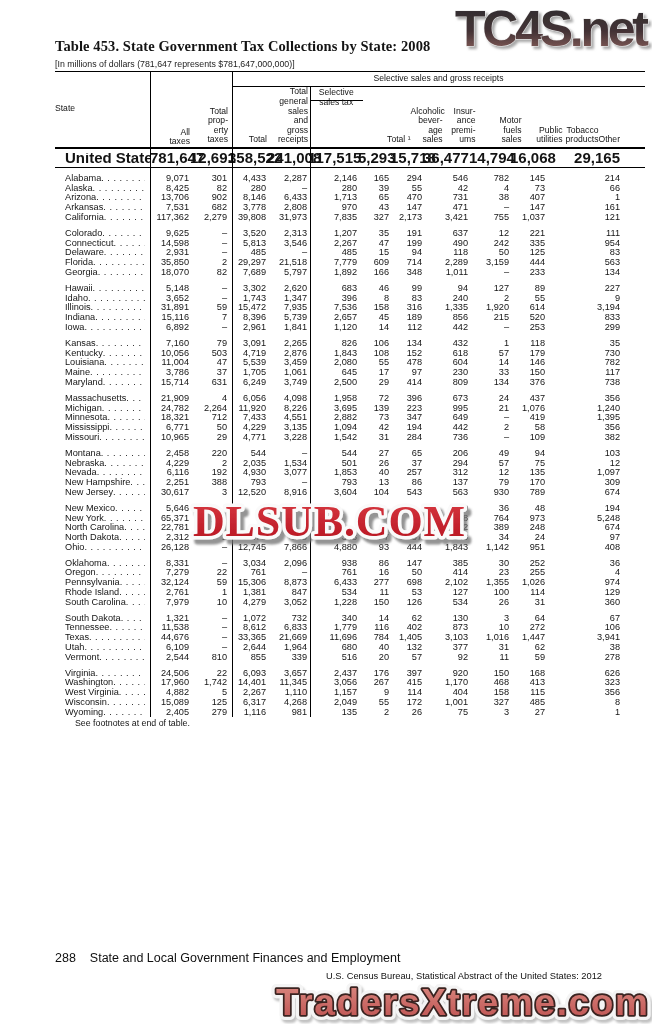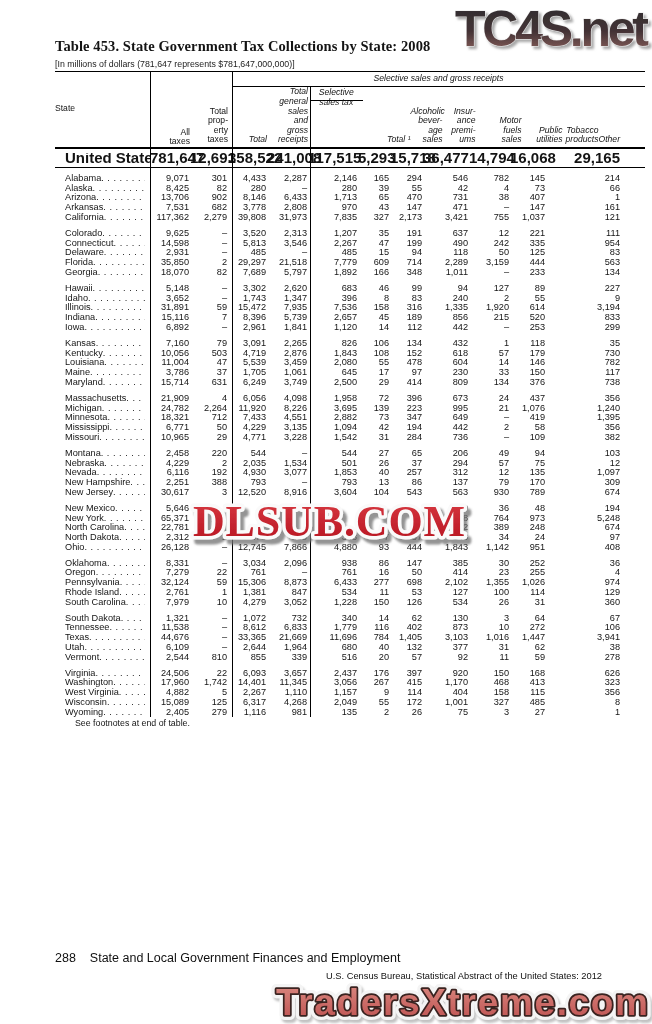--- a/index.html
+++ b/index.html
@@ -12,21 +12,21 @@
   
   #twrap{position:absolute;left:55px;top:71px;width:590px;}
   .vrule{position:absolute;width:1px;background:#000;z-index:1;}
   #vr1{left:95px;top:0;height:646px;}
   #vr2{left:177px;top:0;height:646px;}
   #vr3{left:255px;top:15px;height:631px;}
   
   #thead{position:relative;height:75px;border-top:1px solid #000;border-bottom:2px solid #000;
          font-size:8.6px;line-height:9.6px;}
   .pre{white-space:pre-line;}
-  #h-group{position:absolute;left:177px;right:0;top:0;bottom:0;display:flex;flex-direction:column;font-style:italic;}
+  #h-group{position:absolute;left:177px;right:0;top:0;bottom:0;display:flex;flex-direction:column;}
   #h-groupA{height:14px;border-bottom:1px solid #000;text-align:center;padding-top:2px;}
   #h-grow{flex:1;display:flex;}
   #h-c45{width:78px;display:flex;align-items:flex-end;}
   .hc{text-align:right;}
   #h-c4{width:35px;padding-bottom:2px;}
   #h-c5{width:41px;padding-bottom:2px;}
   #h-sel{flex:1;display:flex;}
   #h-selA{height:12px;border-bottom:1px solid #000;text-align:center;padding-top:1px;}
   #h-selcols{flex:1;display:flex;align-items:flex-end;}
   #h-selcols .hc{padding-bottom:2px;}

